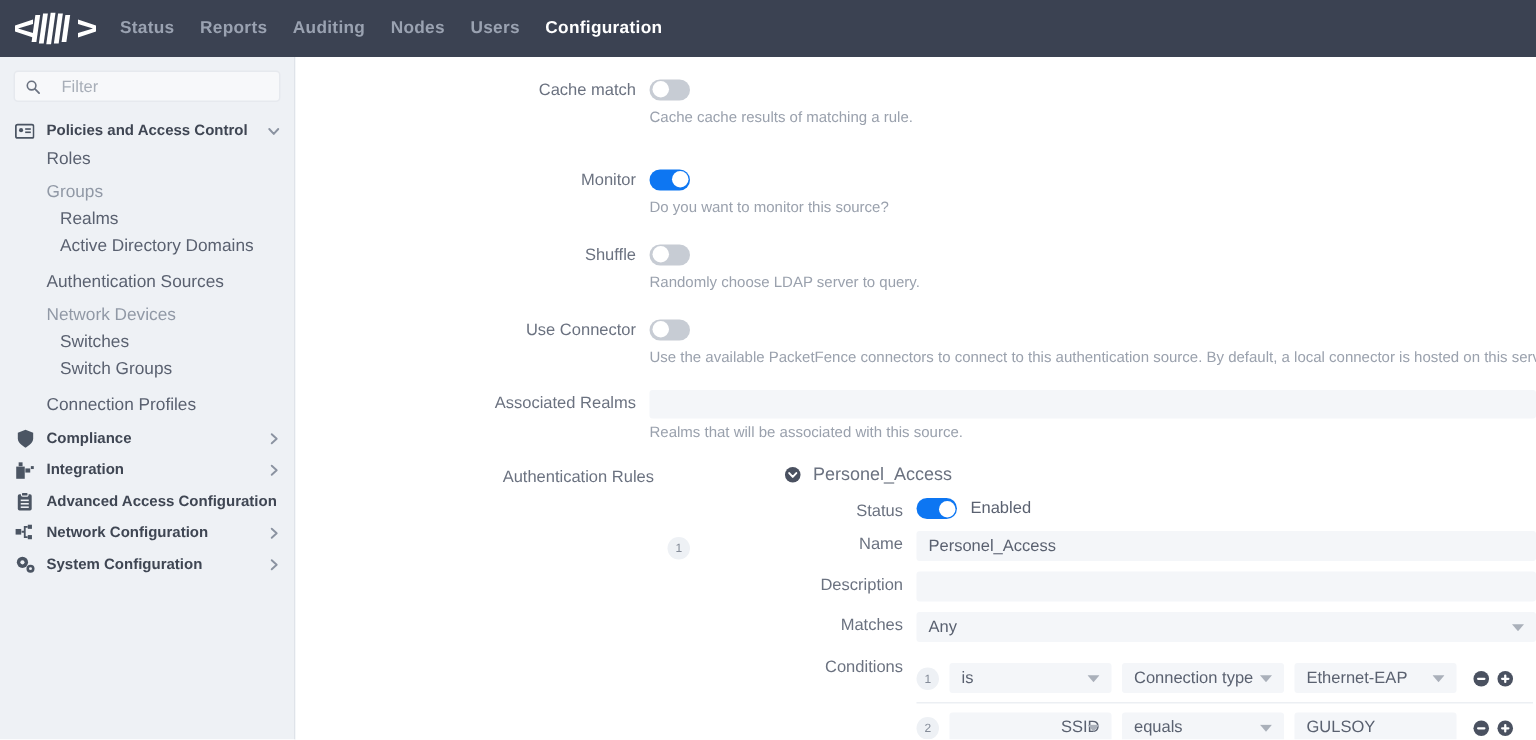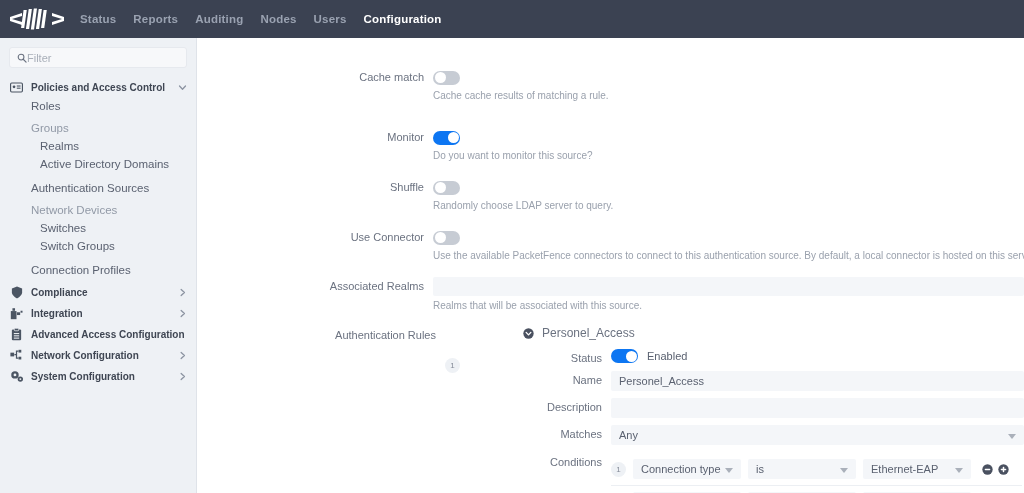--- a/index.html
+++ b/index.html
@@ -47,21 +47,21 @@
   }
   .filter-wrap { padding: 0 9px 10px 9px; }
   .filter-box {
     background: #f7f8fa;
     border: 1px solid #e6e9ee;
     border-radius: 3px;
     height: 21px;
     display: flex;
     align-items: center;
     padding: 0 7px;
-    gap: 0;
+    gap: 14px;
   }
   .filter-box svg { flex: 0 0 auto; }
   .filter-input {
     border: none; background: transparent; outline: none;
     font-family: "Liberation Sans", sans-serif;
     font-size: 11px; color: #6b7280; width: 100%;
   }
   .filter-input::placeholder { color: #a8aeb8; }
 
   .sb-group {
@@ -339,21 +339,21 @@
       <span class="chev">
         <svg width="9" height="9" viewBox="0 0 12 12">
             <polyline points="4.2,2 8.6,6 4.2,10" fill="none" stroke="#8b93a1" stroke-width="1.7" stroke-linecap="round" stroke-linejoin="round"></polyline>
           </svg>
       </span>
     </div>
   </div>
 
   <div class="main">
 
-    <div class="frow" style="margin-top:22px;">
+    <div class="frow" style="margin-top:5px;">
       <div class="flabel">Cache match</div>
       <div class="fctl">
         <div class="toggle"><span class="knob"></span></div>
         <div class="fhelp">Cache cache results of matching a rule.</div>
       </div>
     </div>
 
     <div class="frow" style="margin-top:27px;">
       <div class="flabel">Monitor</div>
       <div class="fctl">
@@ -440,27 +440,27 @@
           </div>
         </div>
 
         <div class="frow" style="margin-top:8px;">
           <div class="sub-label">Conditions</div>
           <div class="fctl" style="padding-right:2px;">
 
             <div class="rrow">
               <span class="idx-badge">1</span>
               <div class="field" style="width:108px;flex:0 0 108px;">
-                <span>Connection type</span>
+                <span>is</span>
                 <span class="caret"><svg width="8" height="5" viewBox="0 0 10 6">
                       <polygon points="0,0 10,0 5,6" fill="#aab0ba"></polygon>
                     </svg></span>
               </div>
               <div class="field" style="width:108px;flex:0 0 108px;">
-                <span>is</span>
+                <span>Connection type</span>
                 <span class="caret"><svg width="8" height="5" viewBox="0 0 10 6">
                       <polygon points="0,0 10,0 5,6" fill="#aab0ba"></polygon>
                     </svg></span>
               </div>
               <div class="field" style="width:108px;flex:0 0 108px;text-align:center;">
                 <span>Ethernet-EAP</span>
                 <span class="caret"><svg width="8" height="5" viewBox="0 0 10 6">
                       <polygon points="0,0 10,0 5,6" fill="#aab0ba"></polygon>
                     </svg></span>
               </div>

